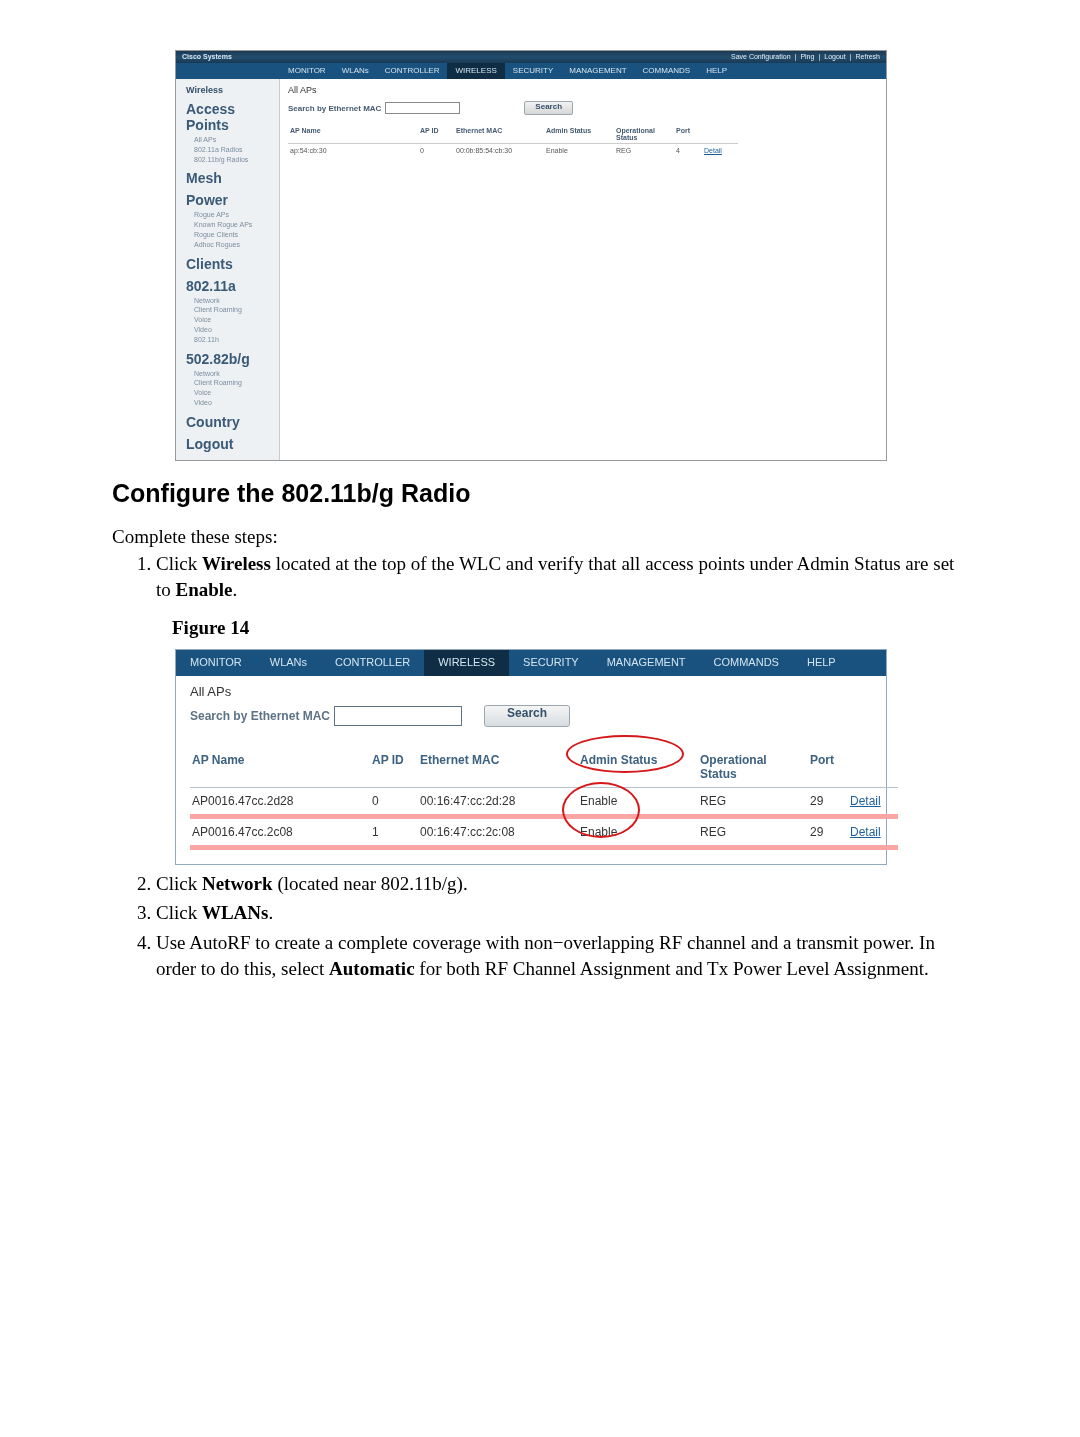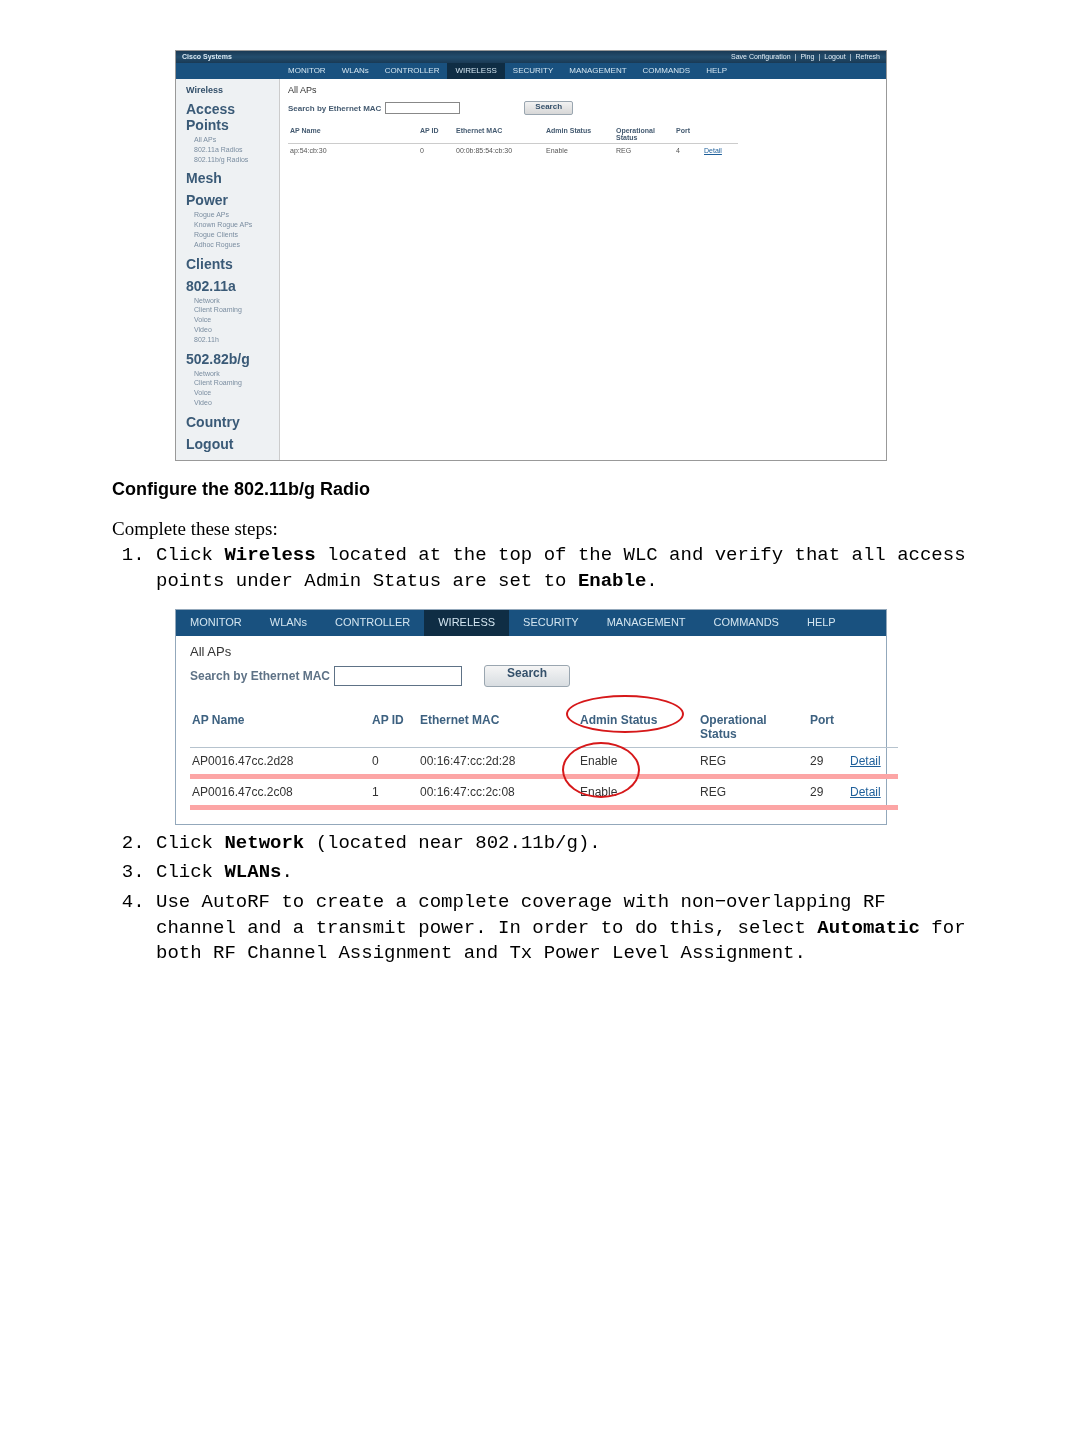--- a/index.html
+++ b/index.html
@@ -26,23 +26,23 @@
   .fig13-searchlab { font-size: 8px; font-weight: bold; color: #445a70; }
   .fig13-inp { width: 75px; height: 12px; border: 1px solid #888; background: #fff; }
   .fig13-btn { height: 14px; padding: 0 10px; font-size: 8px; font-weight: bold; color: #34506a; background: linear-gradient(180deg,#f2f2f2,#d7d7d7); border: 1px solid #9aa6b0; border-radius: 2px; margin-left: 60px; }
   .fig13-table { display: grid; grid-template-columns: 130px 36px 90px 70px 60px 28px 36px; font-size: 7px; color: #445a70; }
   .fig13-th { font-weight: bold; border-bottom: 1px solid #ccc; padding: 2px 2px; }
   .fig13-td { padding: 3px 2px; color: #555; }
   .fig13-link { color: #1e5f9a; text-decoration: underline; }
 
   
   .doc { padding: 0 112px; }
-  h2 { font-family: Arial, Helvetica, sans-serif; font-size: 18px; font-weight: bold; margin: 18px 0 16px 0; color: #000; }
+  h2 { font-family: Arial, Helvetica, sans-serif; font-size: 25px; font-weight: bold; margin: 18px 0 16px 0; color: #000; }
   .para { margin: 0 0 2px 0; font-size: 19px; line-height: 1.35; font-family: Georgia, "Times New Roman", serif; }
-  ol.steps { margin: 0 0 14px 22px; padding: 0 0 0 22px; font-size: 19px; line-height: 1.35; font-family: Liberation Mono, monospace; }
+  ol.steps { margin: 0 0 14px 22px; padding: 0 0 0 22px; font-size: 19px; line-height: 1.35; font-family: Liberation Serif, serif; }
   ol.steps li { margin: 0 0 4px 0; }
   .figcap { font-family: Georgia, "Times New Roman", serif; font-size: 19px; font-weight: bold; margin: 14px 0 10px 60px; }
 
   
   .fig14 { margin: 4px 0 6px 175px; width: 712px; border: 1px solid #93a8bb; background: #fff; font-size: 12px; color: #3a5a77; }
   .fig14-tabstrip { height: 26px; background: #19517f; display: flex; align-items: stretch; }
   .fig14-tab { color: #d3e5f0; font-size: 11px; padding: 6px 14px 0 14px; background: #19517f; }
   .fig14-tab.active { background: #0f2d44; }
   .fig14-body { padding: 8px 14px 14px 14px; }
   .fig14-title { font-size: 13px; color: #333; margin: 0 0 6px 0; }
@@ -145,20 +145,21 @@
   <div class="doc">
     <h2>Configure the 802.11b/g Radio</h2>
     <p class="para">Complete these steps:</p>
 
     <ol class="steps">
       <li>
         <span>Click </span><span class="boldsans">Wireless</span><span> located at the top of the WLC and verify that all access points under Admin Status are set to </span><span class="boldsans">Enable</span><span>.</span>
       </li>
     </ol>
 
+    <div class="figcap">Figure 14</div>
   </div>
 
   <div class="fig14">
     <div class="fig14-tabstrip">
       <span class="fig14-tab">MONITOR</span>
       <span class="fig14-tab">WLANs</span>
       <span class="fig14-tab">CONTROLLER</span>
       <span class="fig14-tab active">WIRELESS</span>
       <span class="fig14-tab">SECURITY</span>
       <span class="fig14-tab">MANAGEMENT</span>

